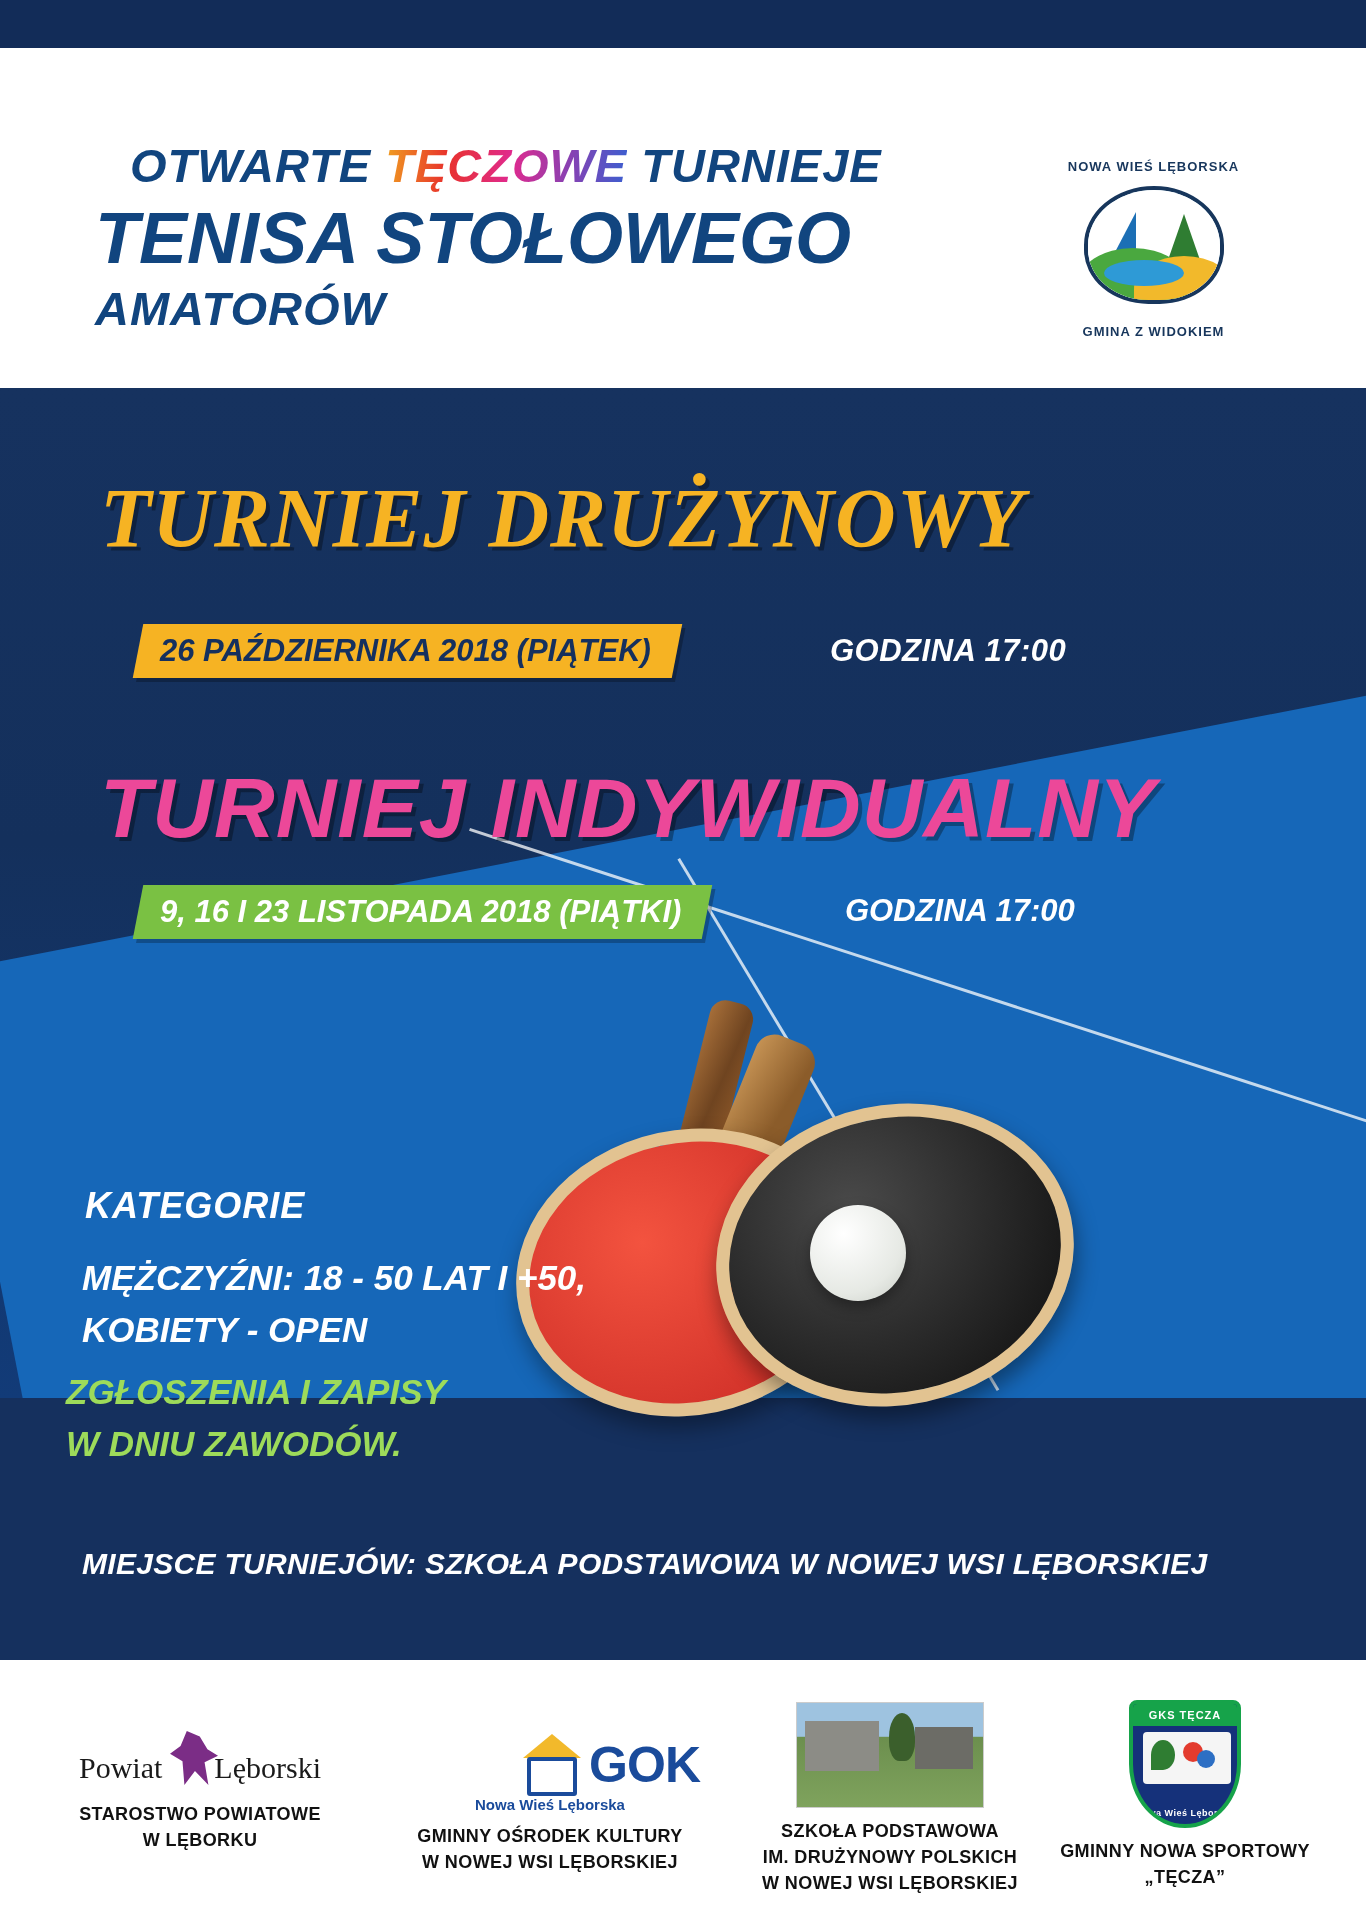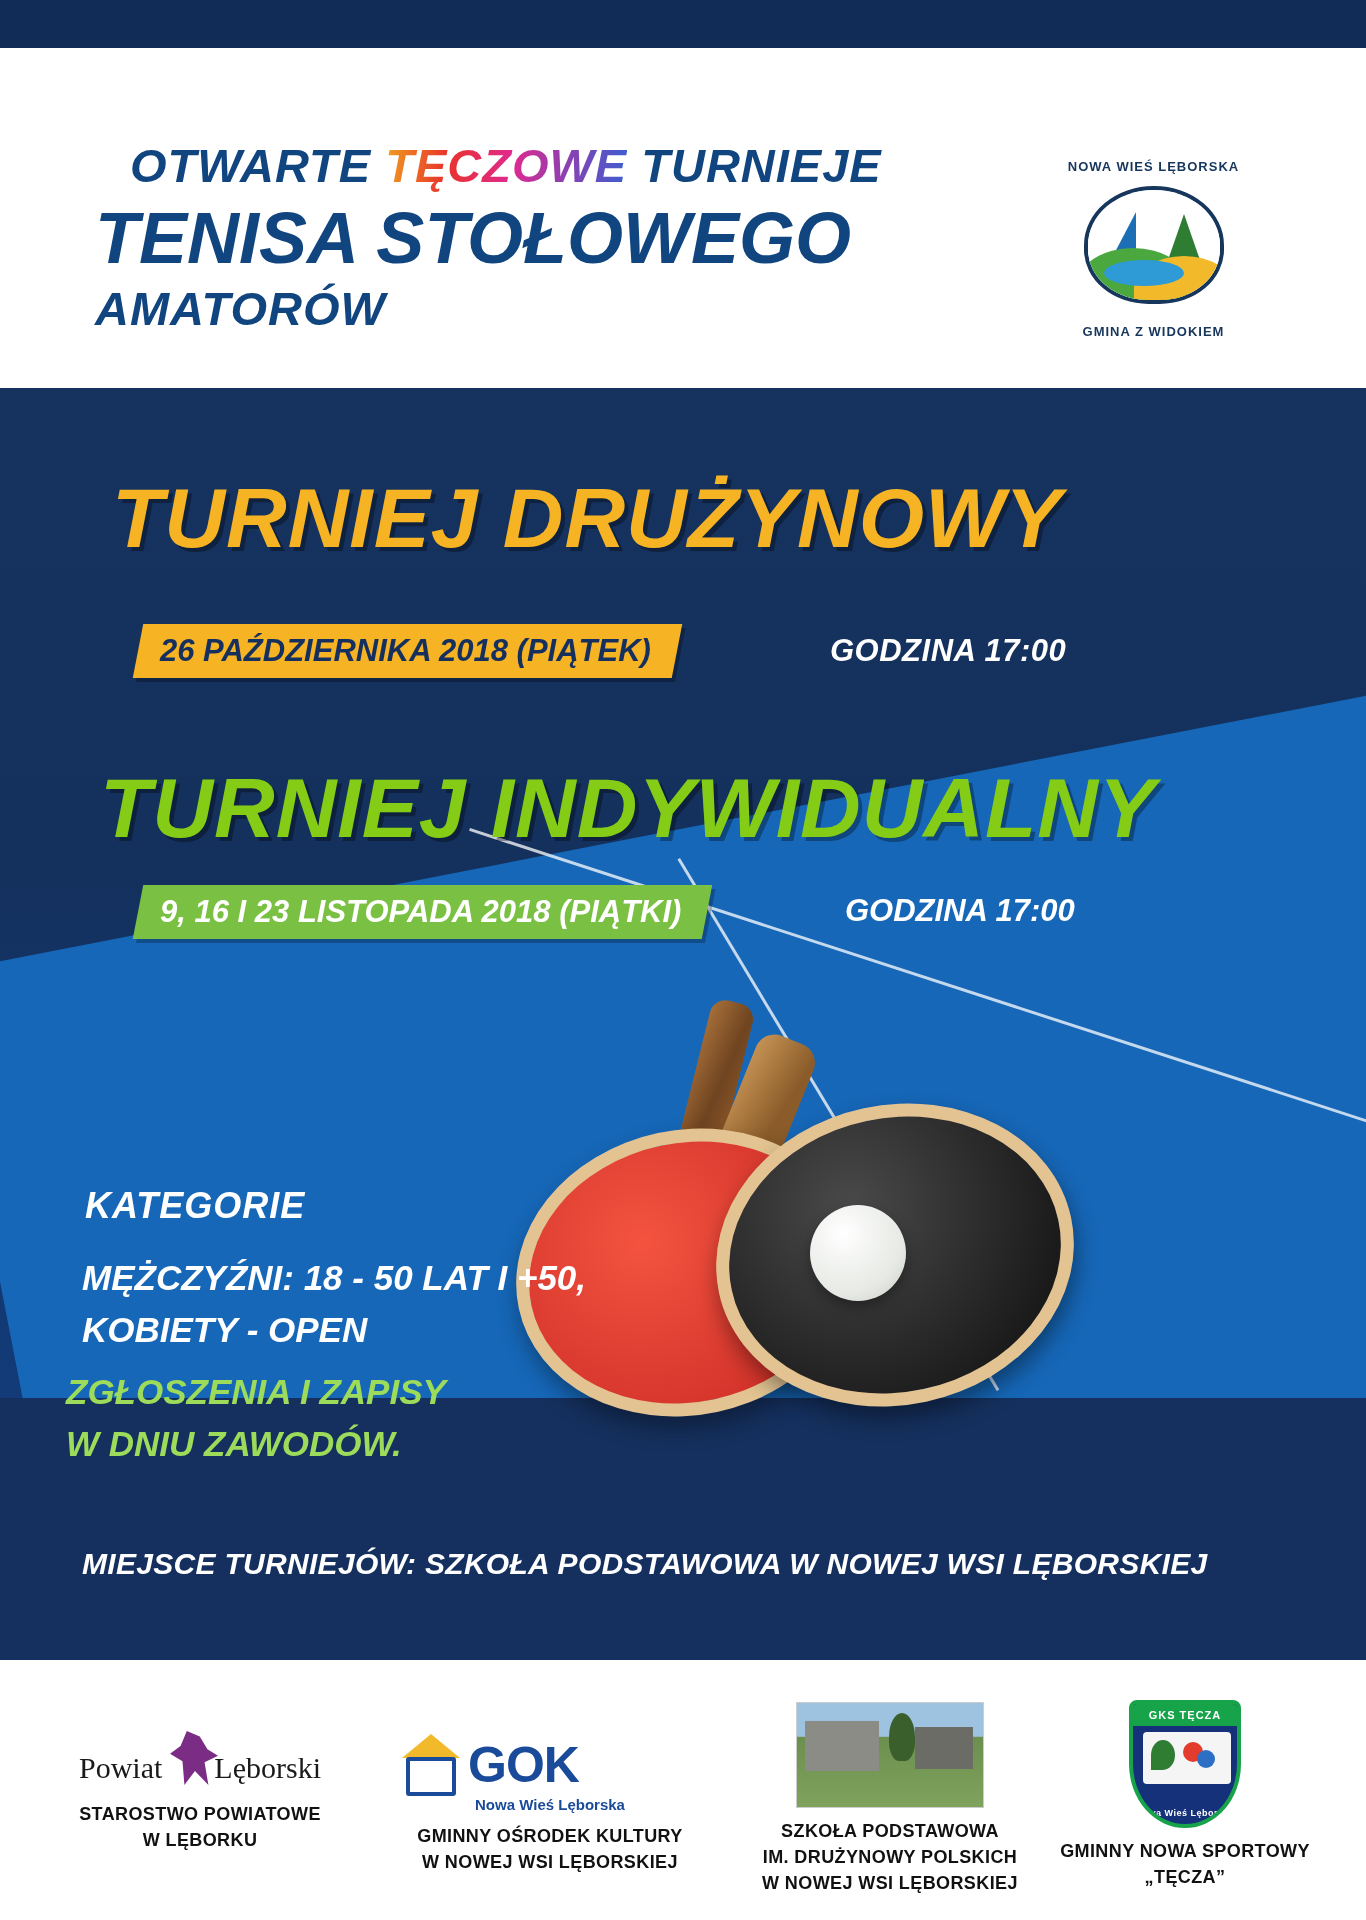--- a/index.html
+++ b/index.html
@@ -110,44 +110,45 @@
     transform: rotate(18deg); transform-origin: left top;
   }
   .diag-line2 {
     position: absolute; left: 680px; top: 470px; width: 620px; height: 3px;
     background: rgba(255,255,255,.75);
     transform: rotate(59deg); transform-origin: left top;
   }
 
   
   .t1-title {
-    position: absolute; left: 112px; top: 470px;
+    position: absolute; left: 100px; top: 470px;
     font-size: 84px; font-weight: bold; font-style: italic;
     color: #f6b323; letter-spacing: 1px;
     text-shadow: 4px 4px 0 rgba(0,0,0,.32);
+    font-family: Liberation Serif, serif;
   }
   .t1-datebar {
     position: absolute; left: 138px; top: 624px;
     background: #f6b323; color: #15305e;
     font-size: 31px; font-weight: bold; font-style: italic;
     padding: 9px 26px 9px 22px;
     transform: skewX(-11deg);
     box-shadow: 4px 4px 0 rgba(0,0,0,.25);
   }
   .t1-datebar span { display: inline-block; transform: skewX(11deg); }
   .t1-time {
     position: absolute; left: 830px; top: 633px;
     color: #ffffff; font-size: 31px; font-weight: bold; font-style: italic;
     letter-spacing: .5px;
   }
 
   .t2-title {
     position: absolute; left: 100px; top: 760px;
     font-size: 84px; font-weight: bold; font-style: italic;
-    color: #84cc16; letter-spacing: 1px;
+    color: #ec4899; letter-spacing: 1px;
     text-shadow: 4px 4px 0 rgba(0,0,0,.32);
   }
   .t2-datebar {
     position: absolute; left: 138px; top: 885px;
     background: #7ac143; color: #ffffff;
     font-size: 31px; font-weight: bold; font-style: italic;
     padding: 9px 26px 9px 22px;
     transform: skewX(-11deg);
     box-shadow: 4px 4px 0 rgba(0,0,0,.25);
   }
@@ -240,21 +241,21 @@
   }
   .sp1 .griff {
     position: absolute; left: 115px; top: -4px; width: 48px; height: 54px;
     background: #7b2d86;
     clip-path: polygon(35% 0, 62% 10%, 78% 34%, 100% 46%, 72% 58%, 80% 100%, 52% 74%, 30% 100%, 26% 56%, 0 42%, 22% 28%);
   }
   .sp1 .w1 { margin-right: 52px; }
 
   
   .sp2 { left: 400px; top: 1728px; width: 300px; }
-  .sp2 .gok-row { display: flex; align-items: center; justify-content: flex-start; height: 74px; }
+  .sp2 .gok-row { display: flex; align-items: center; justify-content: flex-end; height: 74px; }
   .sp2 .house {
     width: 62px; height: 62px; position: relative; margin-right: 6px;
   }
   .sp2 .house-roof {
     position: absolute; left: 2px; top: 0; width: 0; height: 0;
     border-left: 29px solid transparent; border-right: 29px solid transparent;
     border-bottom: 24px solid #f2b92b;
   }
   .sp2 .house-body {
     position: absolute; left: 6px; top: 23px; width: 50px; height: 39px;

